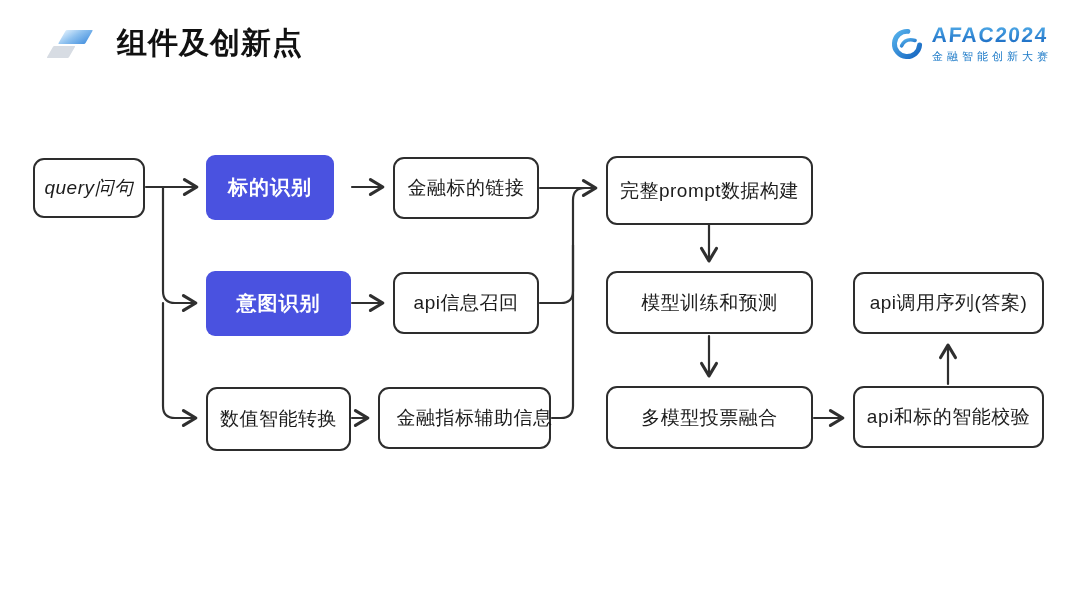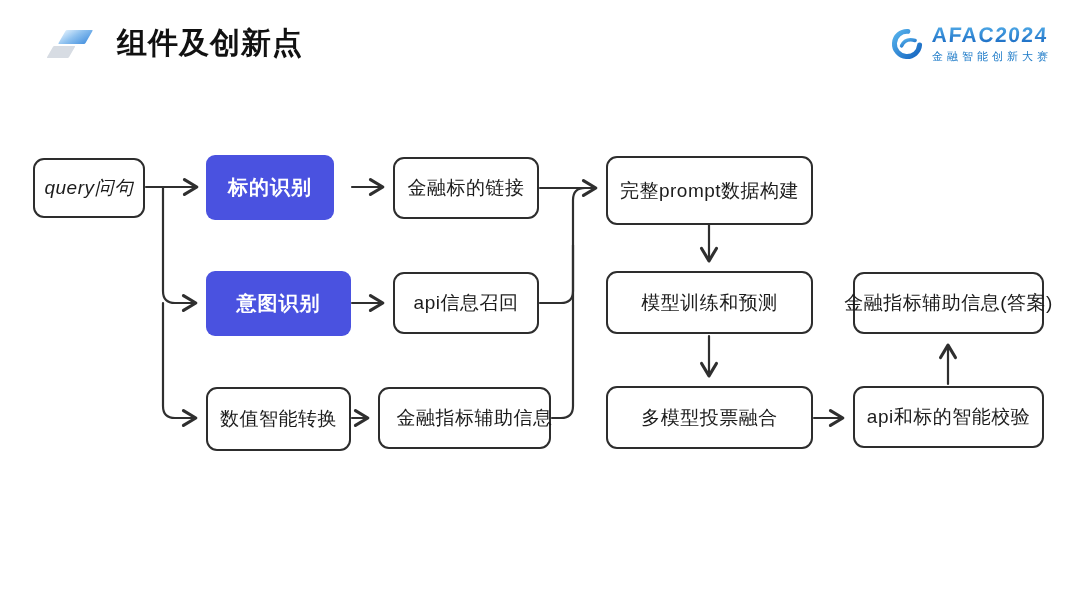--- a/index.html
+++ b/index.html
@@ -143,17 +143,17 @@
     <div class="node n-query">query问句</div>
     <div class="node primary n-target">标的识别</div>
     <div class="node primary n-intent">意图识别</div>
     <div class="node n-numeric">数值智能转换</div>
     <div class="node n-finlink">金融标的链接</div>
     <div class="node n-apirecall">api信息召回</div>
     <div class="node n-finaux">金融指标辅助信息</div>
     <div class="node n-prompt">完整prompt数据构建</div>
     <div class="node n-training">模型训练和预测</div>
     <div class="node n-voting">多模型投票融合</div>
-    <div class="node n-apiseq">金融指标辅助信息(答案)</div>
+    <div class="node n-apiseq">api调用序列(答案)</div>
     <div class="node n-apiverify">api和标的智能校验</div>
 
   </div>
 </div>
 
 </body></html>

